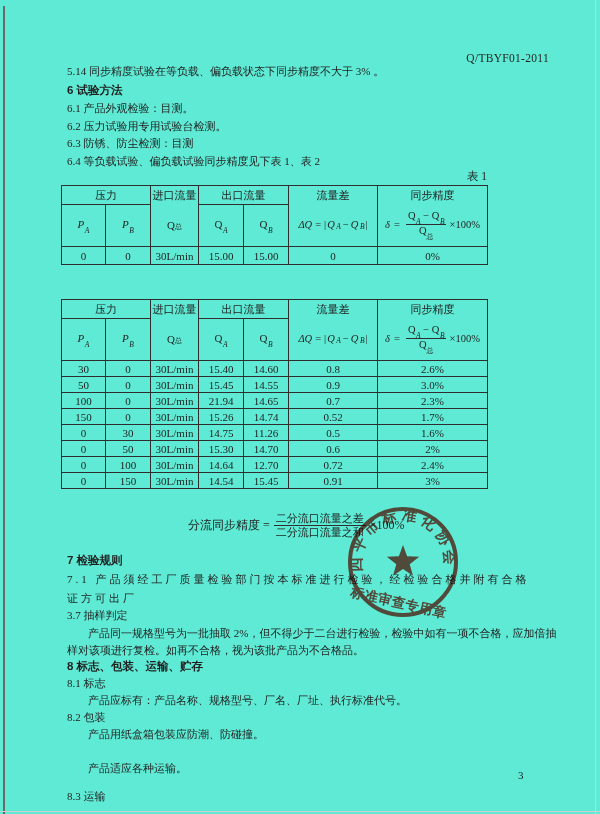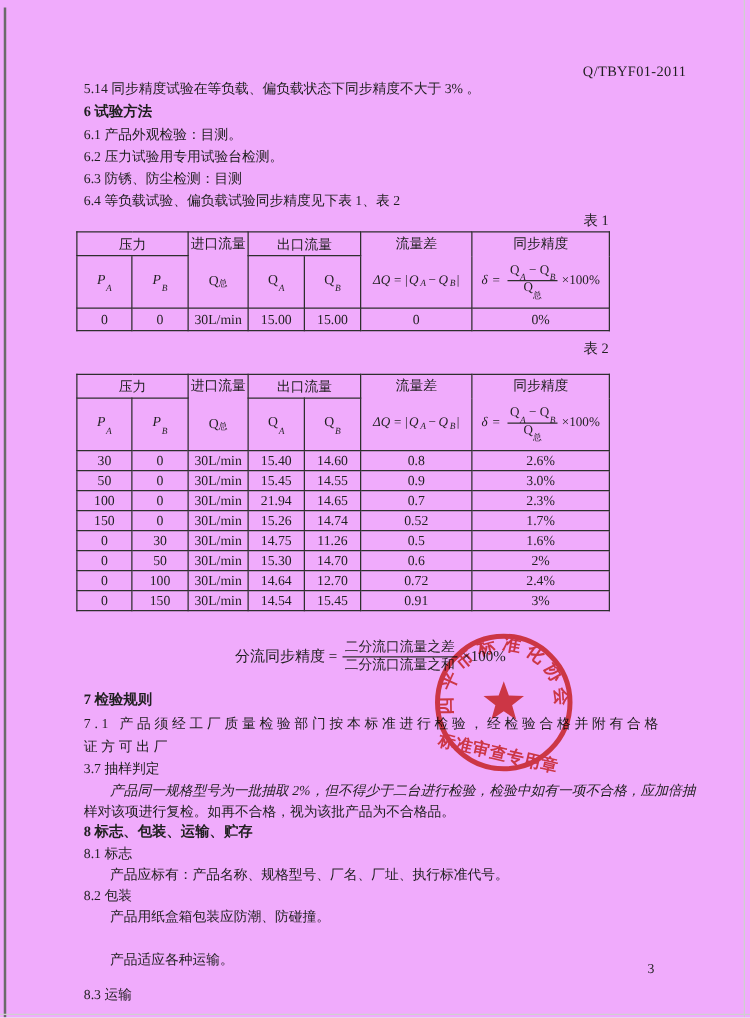--- a/index.html
+++ b/index.html
@@ -1,26 +1,26 @@
 <!DOCTYPE html>
 <html><head>
 <meta charset="utf-8">
 <style>
   html,body { margin:0; padding:0; background:#e8e8e8; }
   .page {
     position:relative; width:600px; height:814px; margin:0 auto;
-    background:#f0abfc; overflow:hidden;
+    background:#5eead4; overflow:hidden;
     font-family:"Liberation Serif","DejaVu Serif",serif;
     color:#1f1f1f;
   }
   .edge-left  { position:absolute; left:3px; top:6px; bottom:0; width:2px; background:#6a6a6a; }
   .edge-right { position:absolute; right:4px; top:0; bottom:0; width:1px; background:#cfcfcf; }
   .edge-bottom{ position:absolute; left:0; right:0; bottom:2px; height:1px; background:#cfcfcf; }
   .line { position:absolute; font-size:11px; line-height:13px; white-space:nowrap; }
-  .heading { font-family:Liberation Serif, serif; font-weight:700; font-size:11.5px; }
+  .heading { font-family:Liberation Sans, sans-serif; font-weight:700; font-size:11.5px; }
   .doc-code { position:absolute; top:52px; right:51px; font-size:11.5px; letter-spacing:0.3px; }
   .spaced { letter-spacing:3px; }
   .caption { position:absolute; left:61px; width:426px; text-align:right; font-size:11.5px; }
 
   table { border-collapse:collapse; table-layout:fixed; width:426px;
           font-size:11px; text-align:center; }
   th,td { border:1px solid #2e2e2e; padding:0; font-weight:normal; text-align:center; }
   .tbl { position:absolute; left:61px; }
   .rA th { height:18px; }
   .rB th { height:41px; }
@@ -125,21 +125,20 @@
           <td>0</td>
           <td>30L/min</td>
           <td>15.00</td>
           <td>15.00</td>
           <td>0</td>
           <td>0%</td>
         </tr>
       </tbody>
   </table>
 
-  <div class="caption" style="top:271px;">表 2</div>
 
   <table class="tbl t2" style="top:299px;">
     <colgroup>
         <col style="width:44px">
         <col style="width:45px">
         <col style="width:48px">
         <col style="width:45px">
         <col style="width:45px">
         <col style="width:89px">
         <col style="width:110px">
@@ -271,21 +270,21 @@
       <span class="num">二分流口流量之差</span>
       <span class="den">二分流口流量之和</span>
     </span>
     <span>×100%</span>
   </div>
 
   <div class="line heading" style="left:67px; top:554px;">7 检验规则</div>
   <div class="line spaced" style="left:67px; top:573px;">7.1 产品须经工厂质量检验部门按本标准进行检验，经检验合格并附有合格</div>
   <div class="line spaced" style="left:67px; top:592px;">证方可出厂</div>
   <div class="line" style="left:67px; top:609px;">3.7 抽样判定</div>
-  <div class="line" style="left:88px; top:627px;font-style:italic;">产品同一规格型号为一批抽取 2%，但不得少于二台进行检验，检验中如有一项不合格，应加倍抽</div>
+  <div class="line" style="left:88px; top:627px;">产品同一规格型号为一批抽取 2%，但不得少于二台进行检验，检验中如有一项不合格，应加倍抽</div>
   <div class="line" style="left:67px; top:644px;">样对该项进行复检。如再不合格，视为该批产品为不合格品。</div>
   <div class="line heading" style="left:67px; top:660px;">8 标志、包装、运输、贮存</div>
   <div class="line" style="left:67px; top:677px;">8.1 标志</div>
   <div class="line" style="left:88px; top:694px;">产品应标有：产品名称、规格型号、厂名、厂址、执行标准代号。</div>
   <div class="line" style="left:67px; top:711px;">8.2 包装</div>
   <div class="line" style="left:88px; top:728px;">产品用纸盒箱包装应防潮、防碰撞。</div>
   <div class="line" style="left:67px; top:790px;">8.3 运输</div>
   <div class="line" style="left:88px; top:762px;">产品适应各种运输。</div>
 
   <div class="pagenum">3</div>

